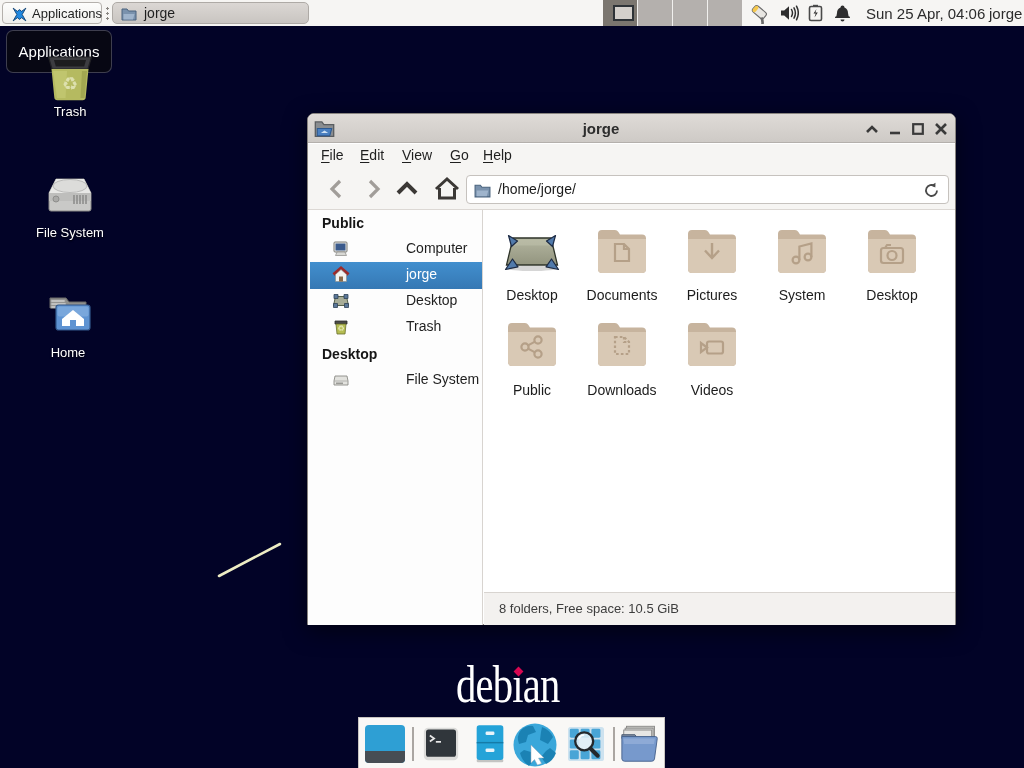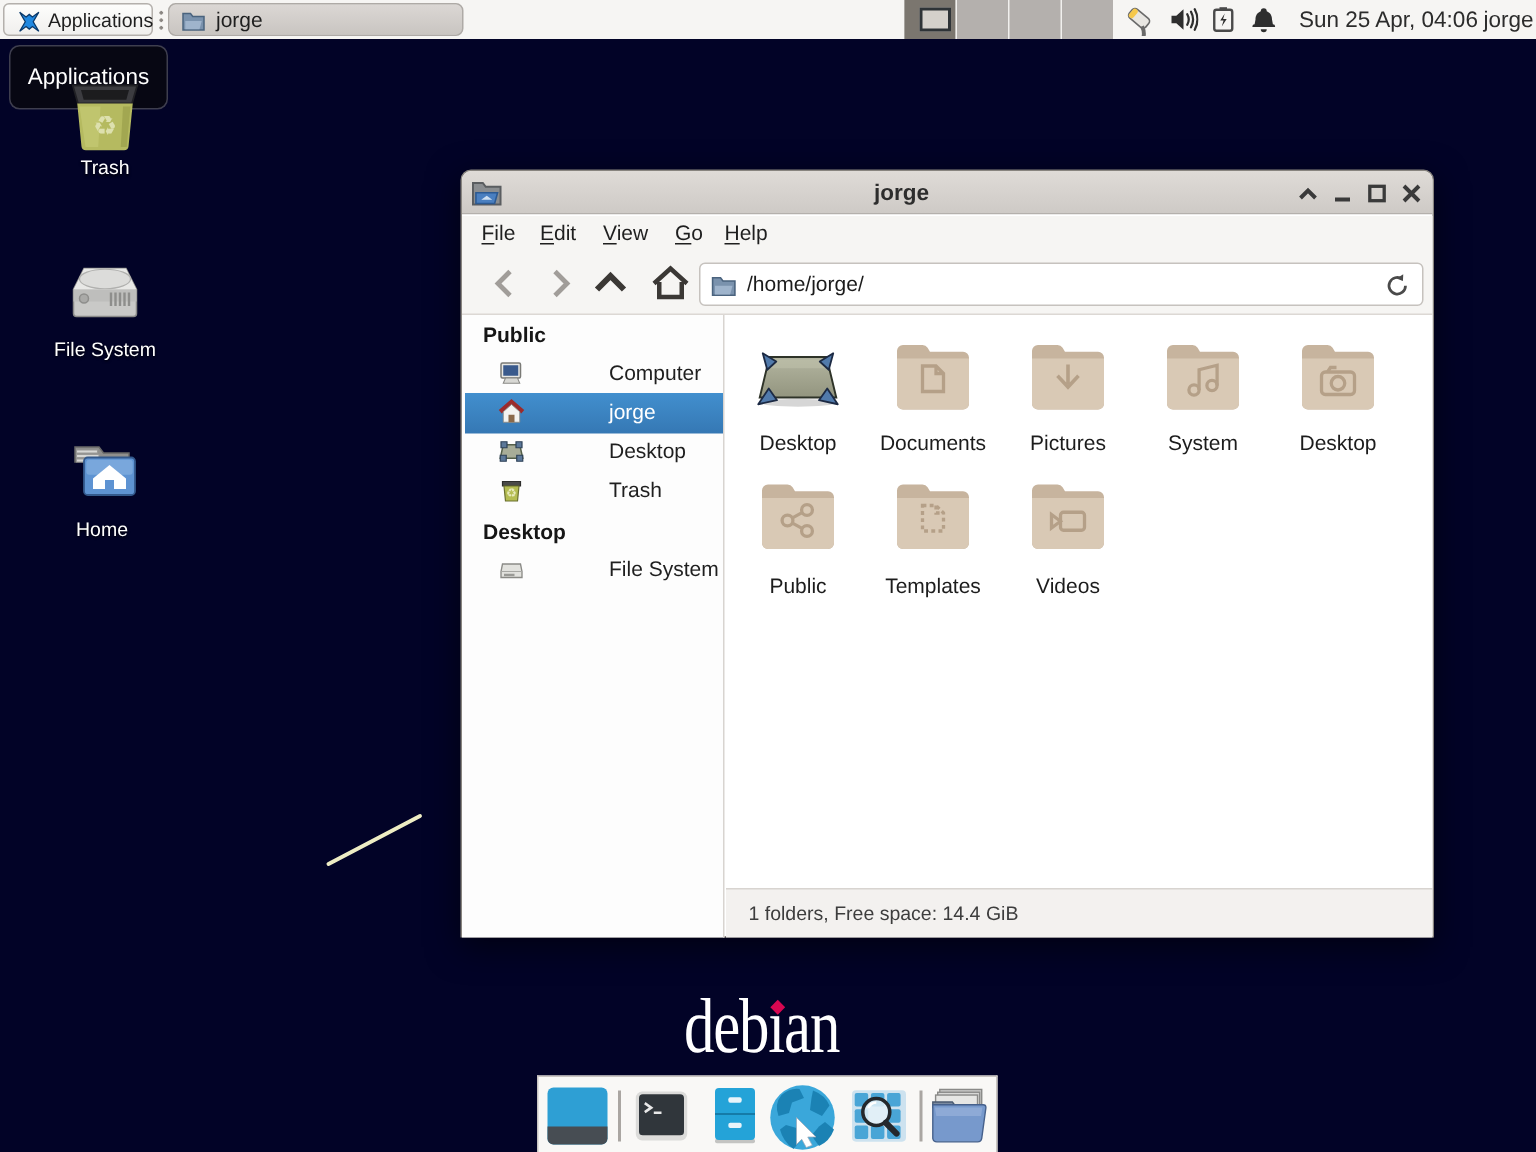--- a/index.html
+++ b/index.html
@@ -315,35 +315,35 @@
             <path d="M23 27.4 l7-3.8 M23 30.6 l7 3.8"></path>
           </g>
         </svg>
       <div class="lbl" style="top:64px">Public</div>
     </div>
     <div class="gcell" style="left:93px;top:108px">
       <svg class="abs" style="left:18px" width="54" height="49" viewBox="0 0 54 49">
           <use href="#fold"></use>
           <path d="M20 19 h9 l5 5 v12 h-14 Z M29 19 v5 h5" fill="none" stroke="#b5a088" stroke-width="2.2" stroke-dasharray="2.6 2.2"></path>
         </svg>
-      <div class="lbl" style="top:64px">Templates</div>
+      <div class="lbl" style="top:64px">Downloads</div>
     </div>
     <div class="gcell" style="left:183px;top:108px">
       <svg class="abs" style="left:18px" width="54" height="49" viewBox="0 0 54 49">
           <use href="#fold"></use>
           <g fill="none" stroke="#b5a088" stroke-width="2.2">
             <rect x="22" y="23.5" width="16" height="12" rx="2"></rect>
             <path d="M22 29.5 l-6-4.5 v9 Z"></path>
           </g>
         </svg>
       <div class="lbl" style="top:64px">Videos</div>
     </div>
   </div>
   <div id="statusbar">
-      <span>1 folders, Free space: 14.4 GiB</span>
+      <span>8 folders, Free space: 10.5 GiB</span>
     </div>
 </div>
 
 <div id="debian">debıan</div>
 <div id="ddot"></div>
 
 <svg class="abs" style="left:215px;top:540px" width="70" height="40" viewBox="0 0 70 40">
     <line x1="4" y1="36" x2="65" y2="4" stroke="#eeedc4" stroke-width="2.6" stroke-linecap="round"></line>
   </svg>
 

